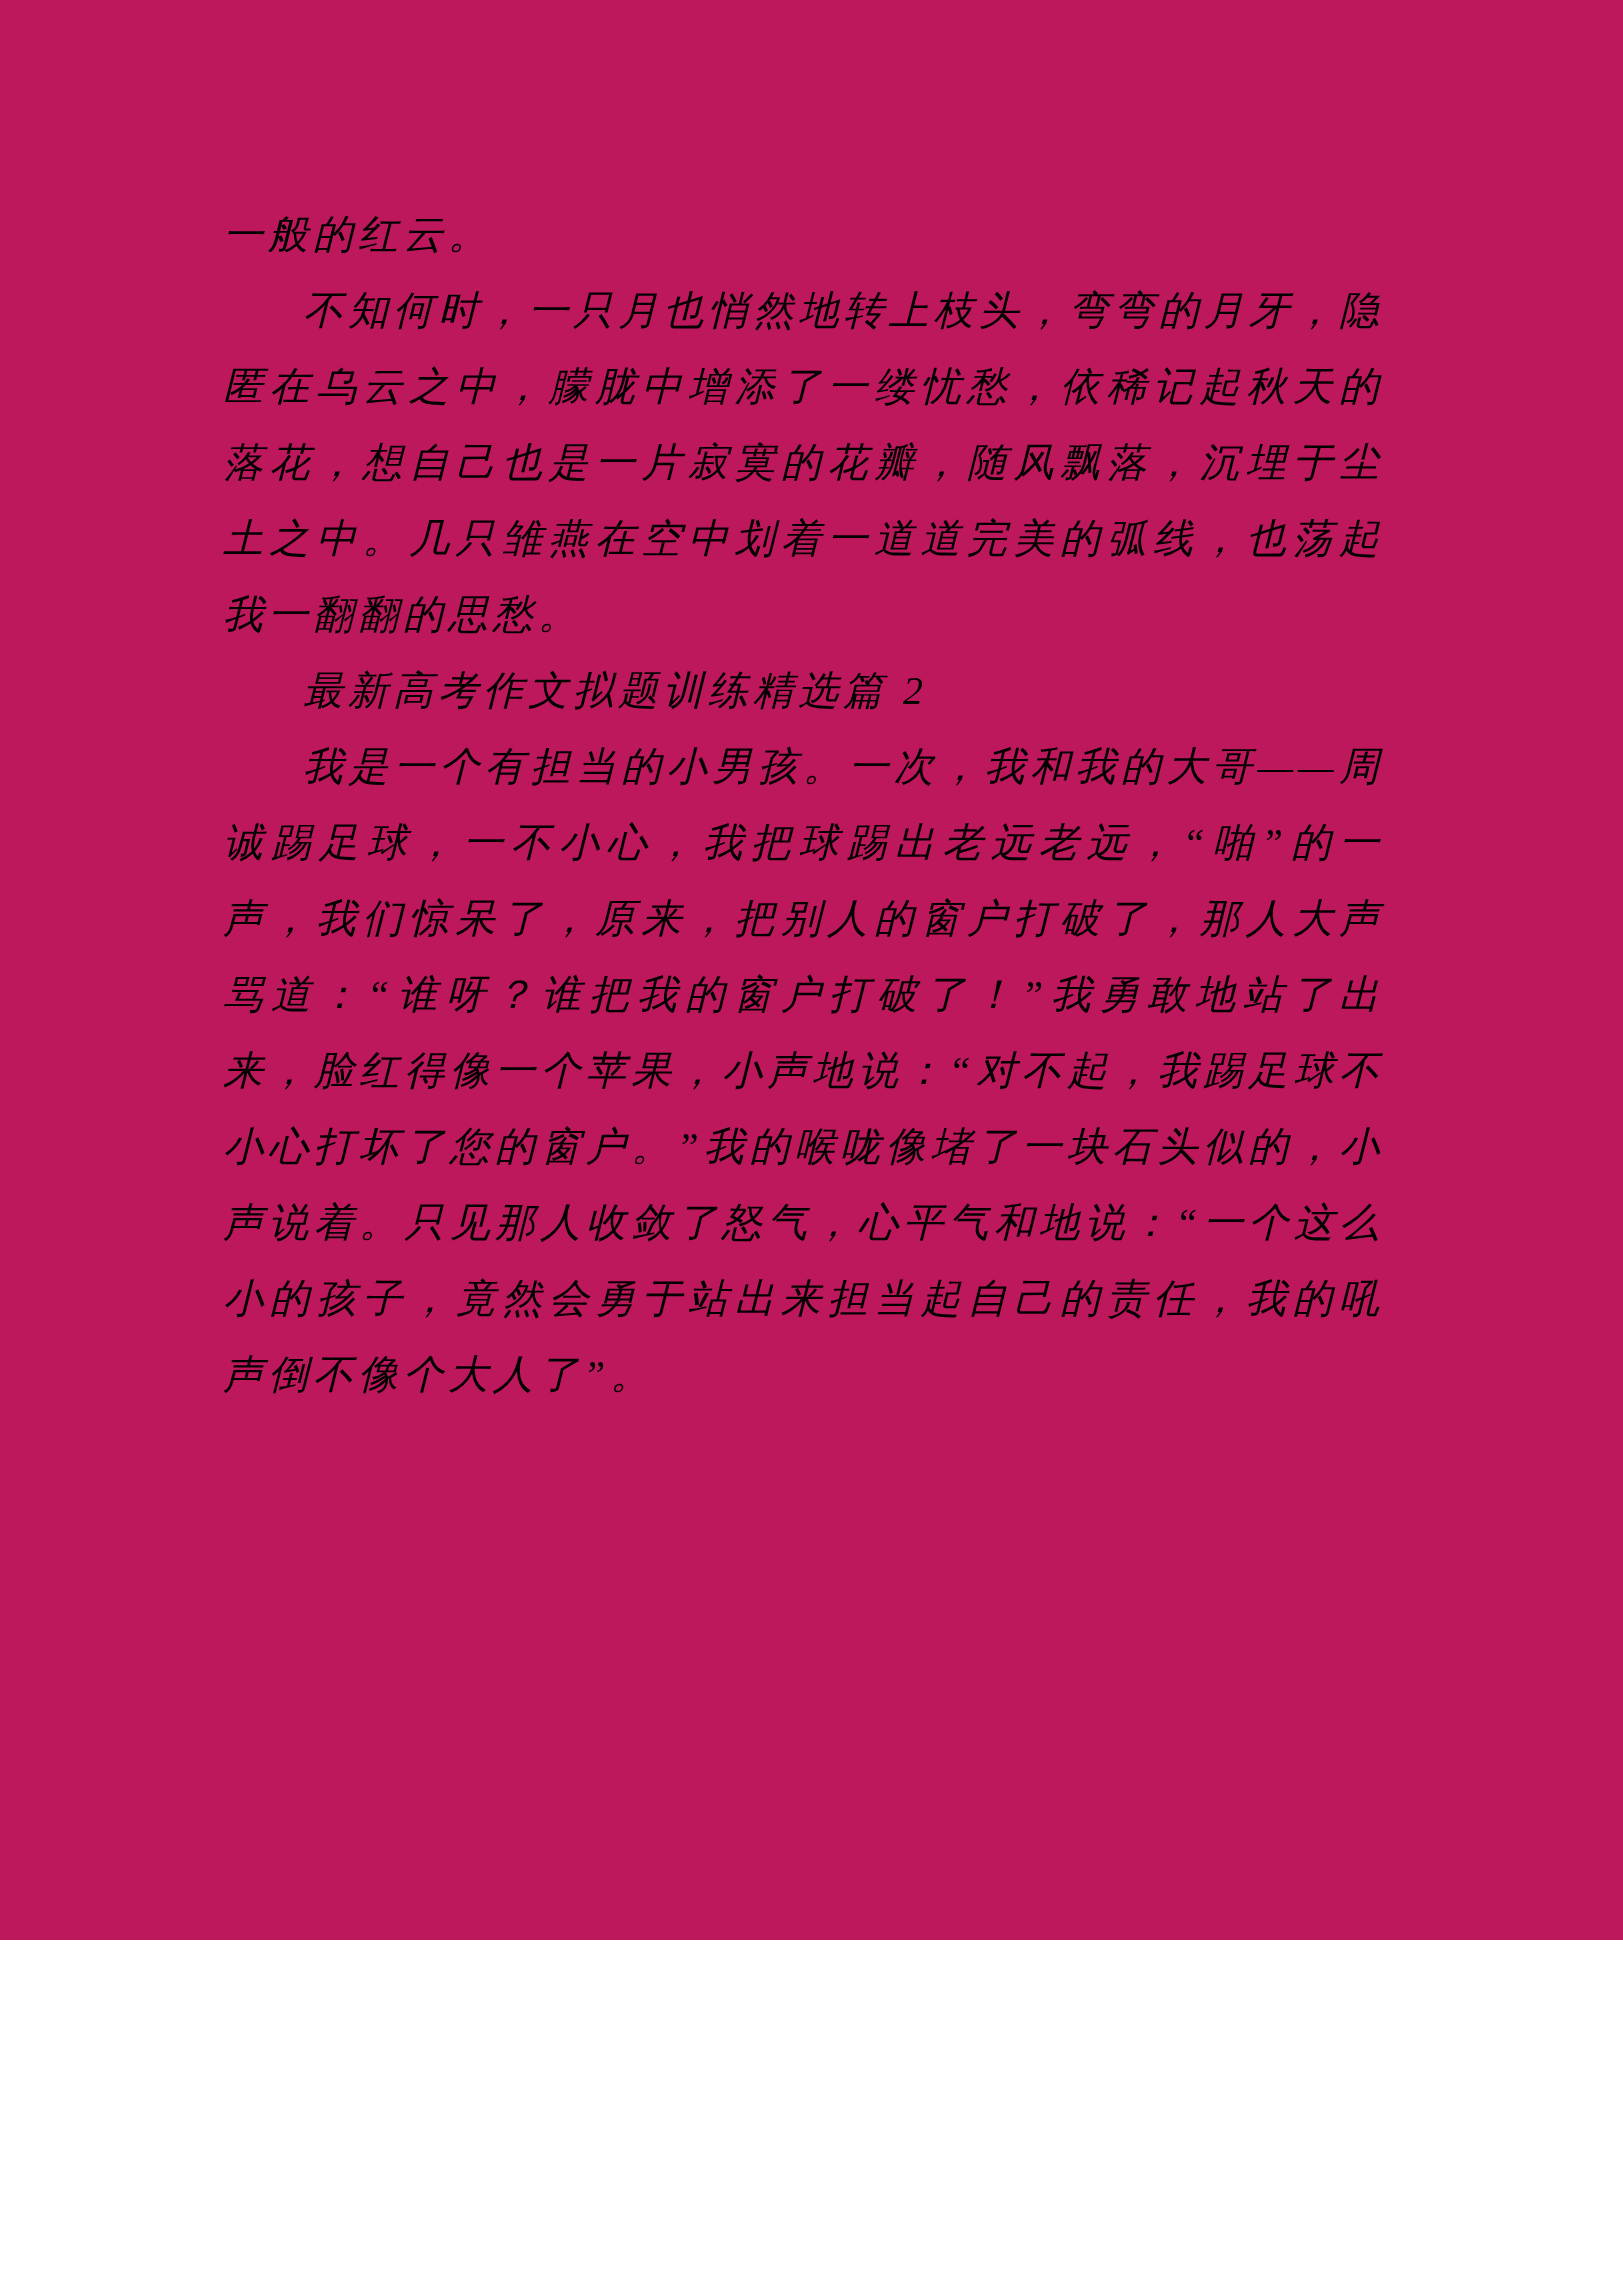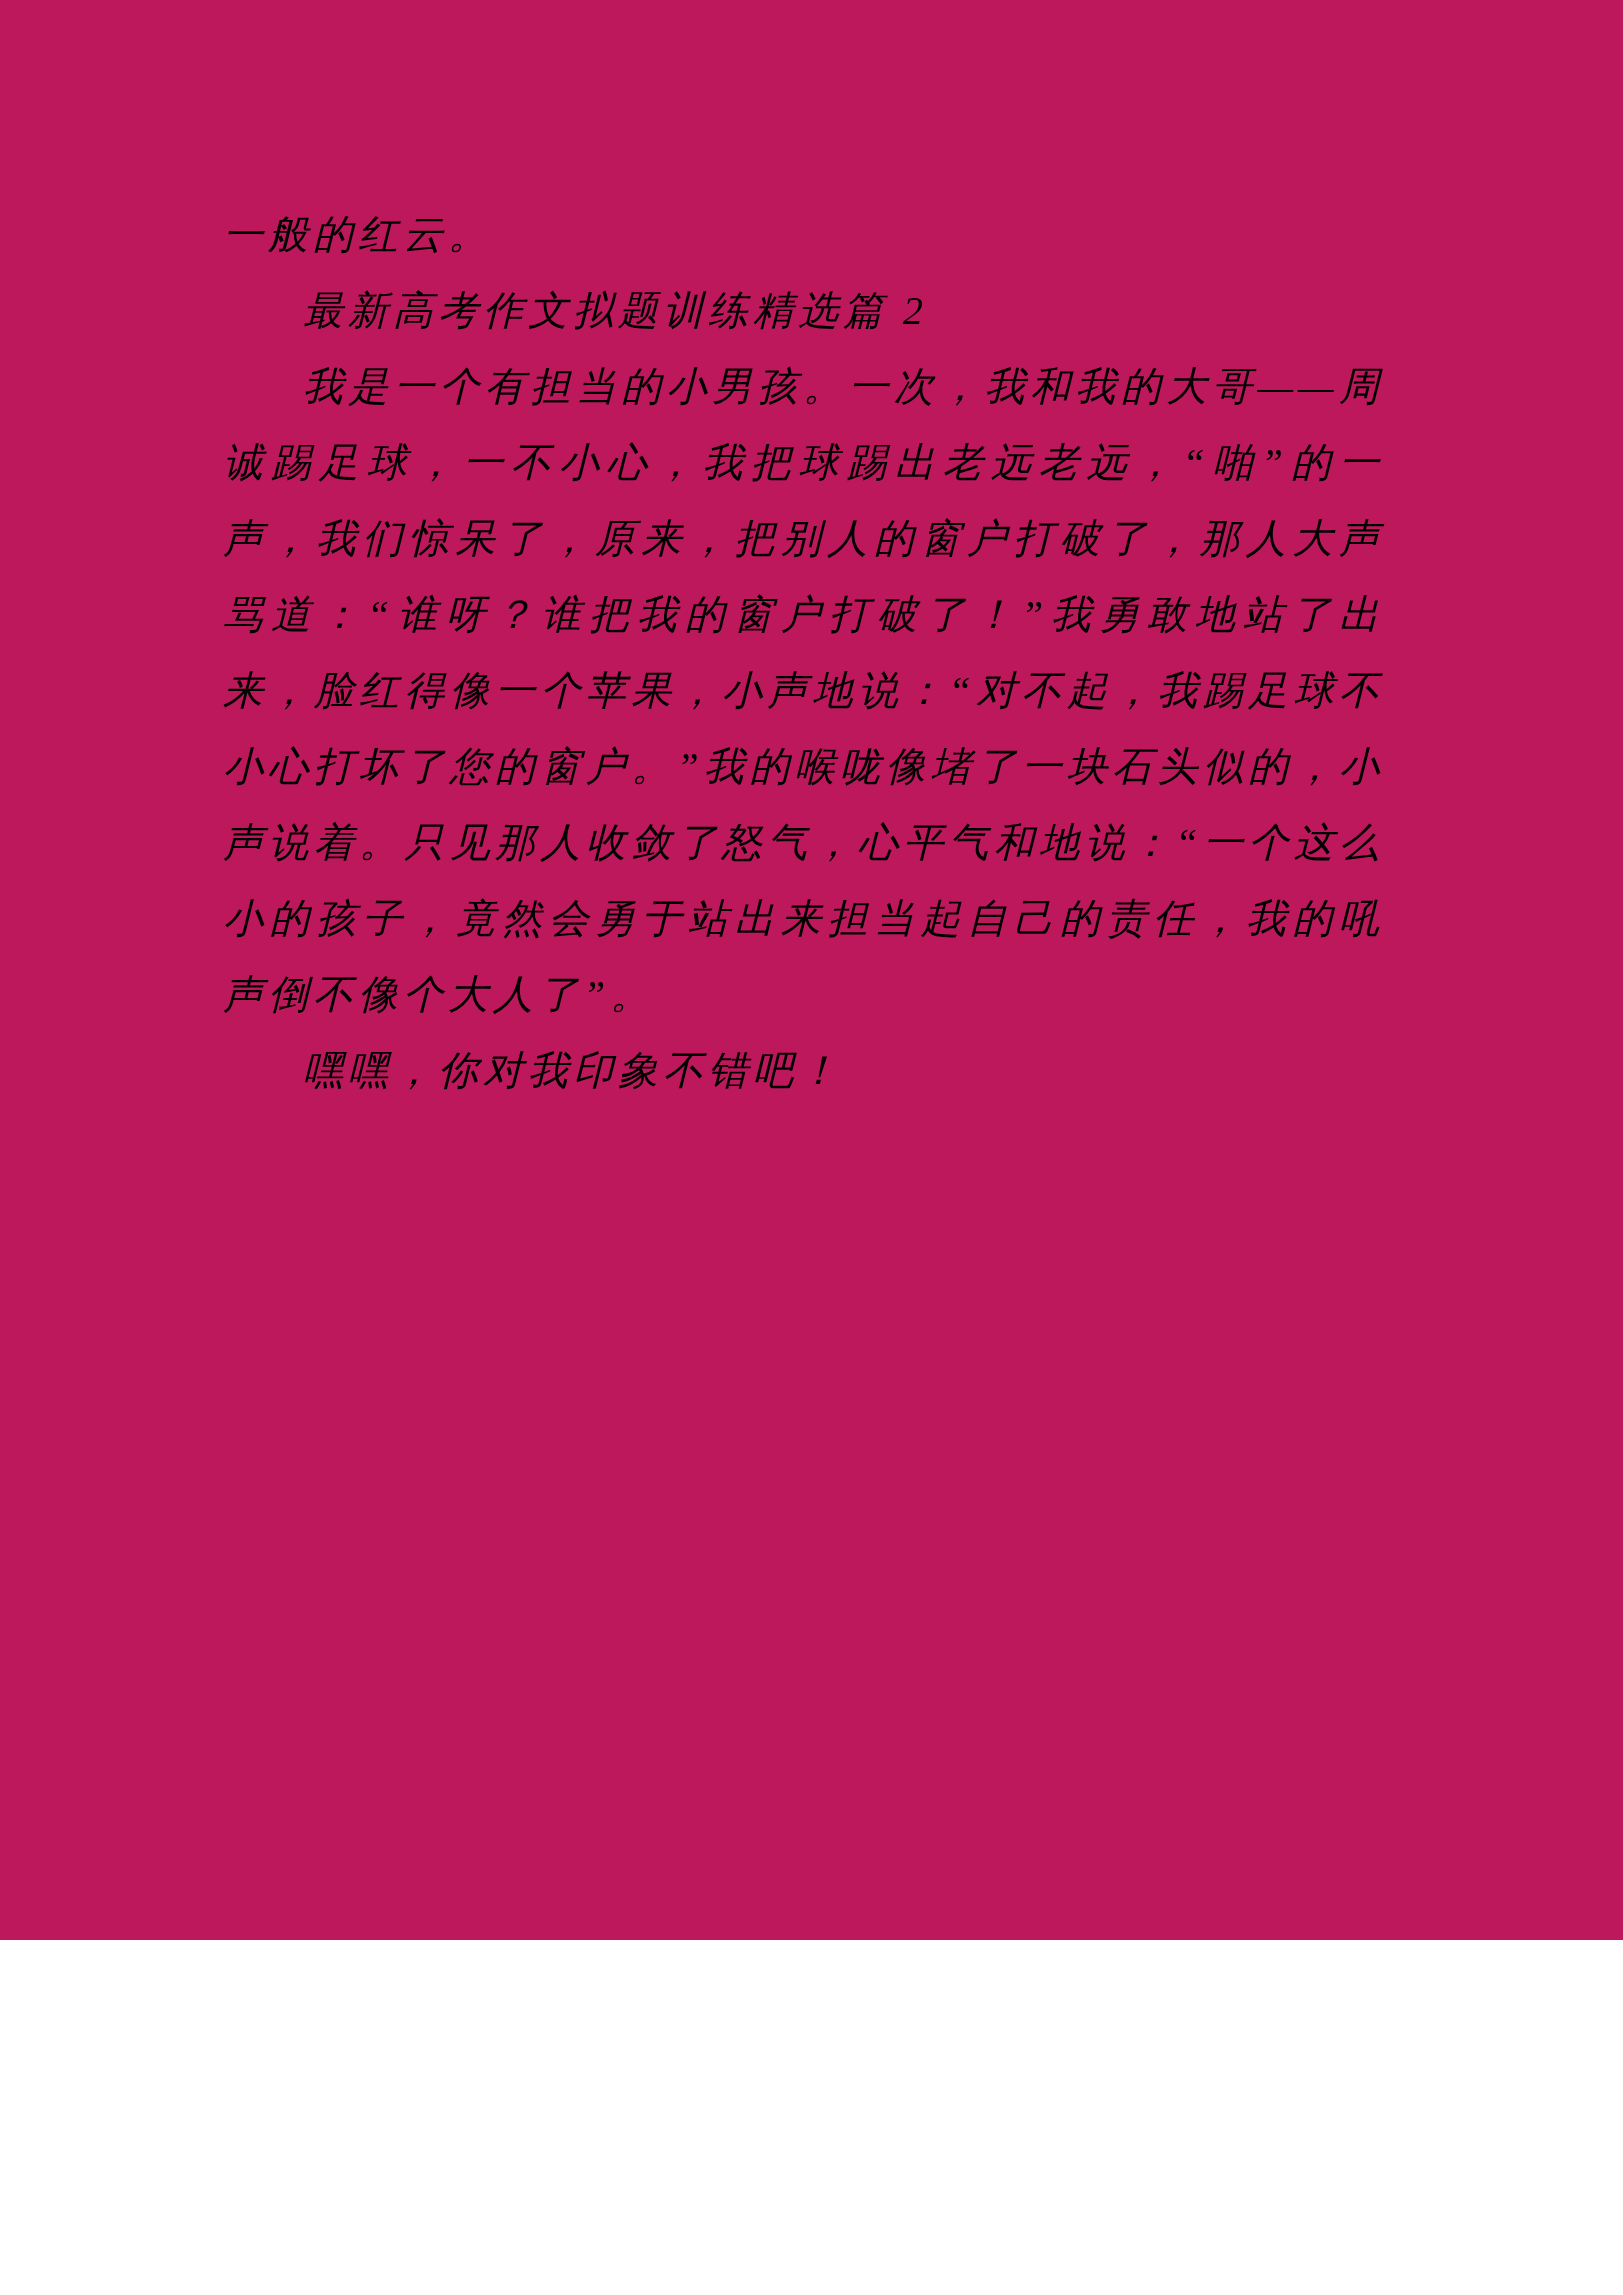--- a/index.html
+++ b/index.html
@@ -38,22 +38,22 @@
   .page p.indent {
     text-indent: 2em;
   }
 </style>
 </head>
 <body>
 
 <div class="page">
   <p>一般的红云。</p>
 
+  <p class="indent">不知何时，一只月也悄然地转上枝头，弯弯的月牙，隐匿在乌云之中，朦胧中增添了一缕忧愁，依稀记起秋天的落花，想自己也是一片寂寞的花瓣，随风飘落，沉埋于尘土之中。几只雏燕在空中划着一道道完美的弧线，也荡起我一翻翻的思愁。</p>
 
 
   <p class="indent">最新高考作文拟题训练精选篇 2</p>
 
 
   <p class="indent">我是一个有担当的小男孩。一次，我和我的大哥——周诚踢足球，一不小心，我把球踢出老远老远，“啪”的一声，我们惊呆了，原来，把别人的窗户打破了，那人大声骂道：“谁呀？谁把我的窗户打破了！”我勇敢地站了出来，脸红得像一个苹果，小声地说：“对不起，我踢足球不小心打坏了您的窗户。”我的喉咙像堵了一块石头似的，小声说着。只见那人收敛了怒气，心平气和地说：“一个这么小的孩子，竟然会勇于站出来担当起自己的责任，我的吼声倒不像个大人了”。</p>
 
-  <p class="indent">嘿嘿，你对我印象不错吧！</p>
 </div>
 
 
 </body></html>

